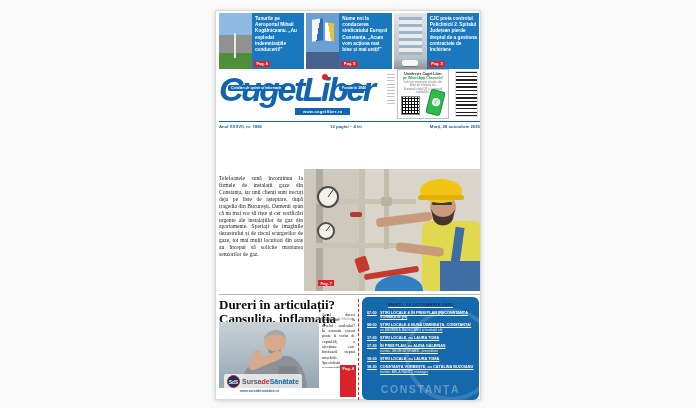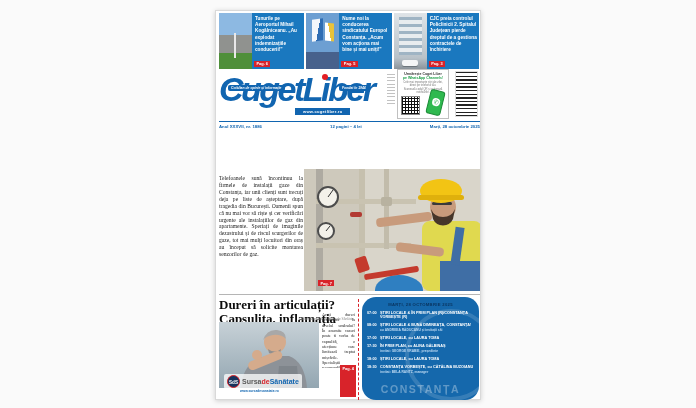--- a/index.html
+++ b/index.html
@@ -94,21 +94,21 @@
       font-size:4.6px; font-weight:bold; line-height:13px; text-align:center; border:1px solid #d8232a; }
   .sds-text { font-size:7px; font-weight:bold; }
   .sds-1 { color:#5a5a5a; } .sds-2 { color:#d8232a; } .sds-3 { color:#1165b0; }
   .sds-url { position:absolute; left:24px; top:378px; font-size:3.3px; color:#1165b0; font-weight:bold; }
 
   .red-dashed-divider { position:absolute; left:142px; top:288px; height:101px;
       border-left:1px dashed #d8232a; }
 
   
   .schedule { position:absolute; left:146px; top:286px; width:117px; height:103px;
-      background:#1568ac; border-radius:14px; padding:5px 5px 16px; color:#fff; overflow:hidden; }
+      background:#1568ac; border-radius:6px; padding:5px 5px 16px; color:#fff; overflow:hidden;text-decoration:underline; }
   .schedule::before { content:""; position:absolute; right:-18px; top:12px; width:84px; height:84px;
       border:4px solid rgba(255,255,255,.14); border-radius:50%; }
   .sch-header { text-align:center; font-size:4.2px; font-weight:bold; color:#0a3560;
       letter-spacing:.3px; margin-bottom:3.5px; position:relative; }
   .sch-item { display:flex; gap:2px; margin-bottom:3.4px; position:relative; }
   .sch-time { flex:none; width:11px; font-size:3.8px; font-weight:bold; color:#fff; }
   .sch-title { font-size:3.8px; font-weight:bold; color:#fff; line-height:1.25; }
   .sch-sub { font-size:3.3px; color:#bcd9f2; line-height:1.25; }
   .sch-watermark { position:absolute; left:0; right:0; bottom:5px; text-align:center;
       font-size:10.5px; font-weight:bold; letter-spacing:1.6px; color:rgba(255,255,255,.32); }

